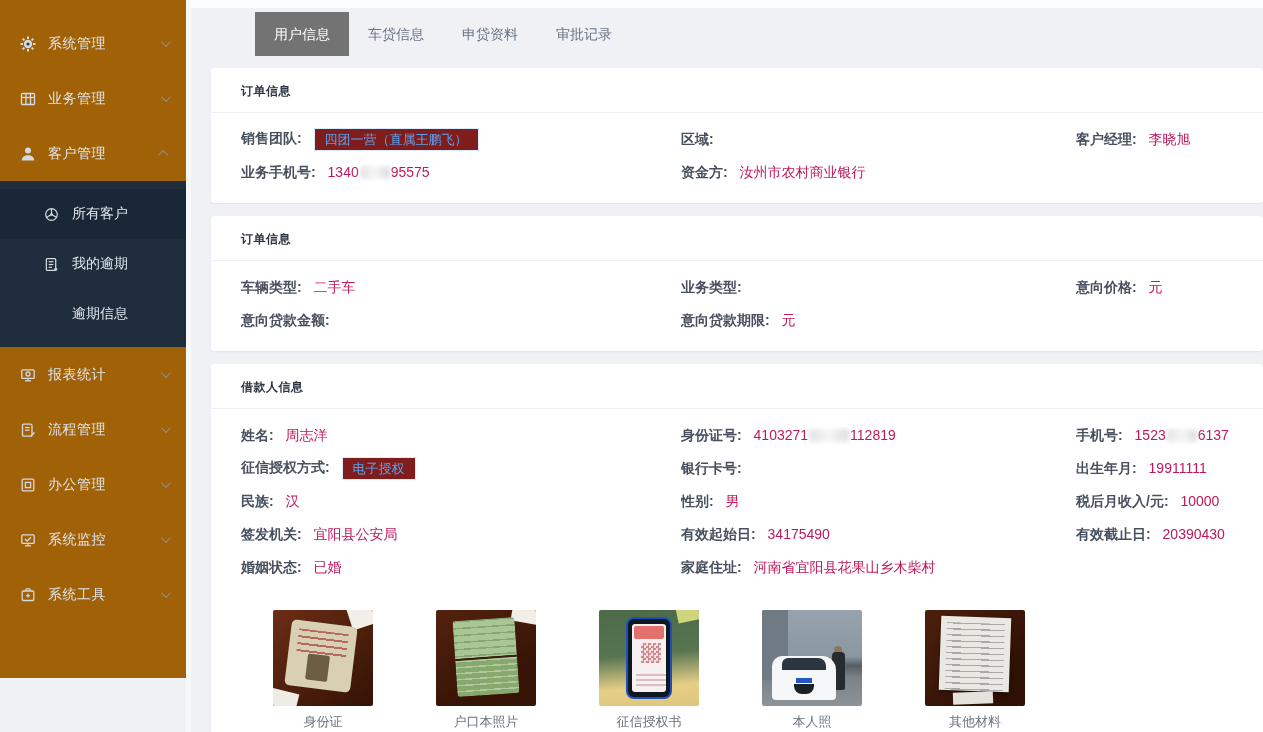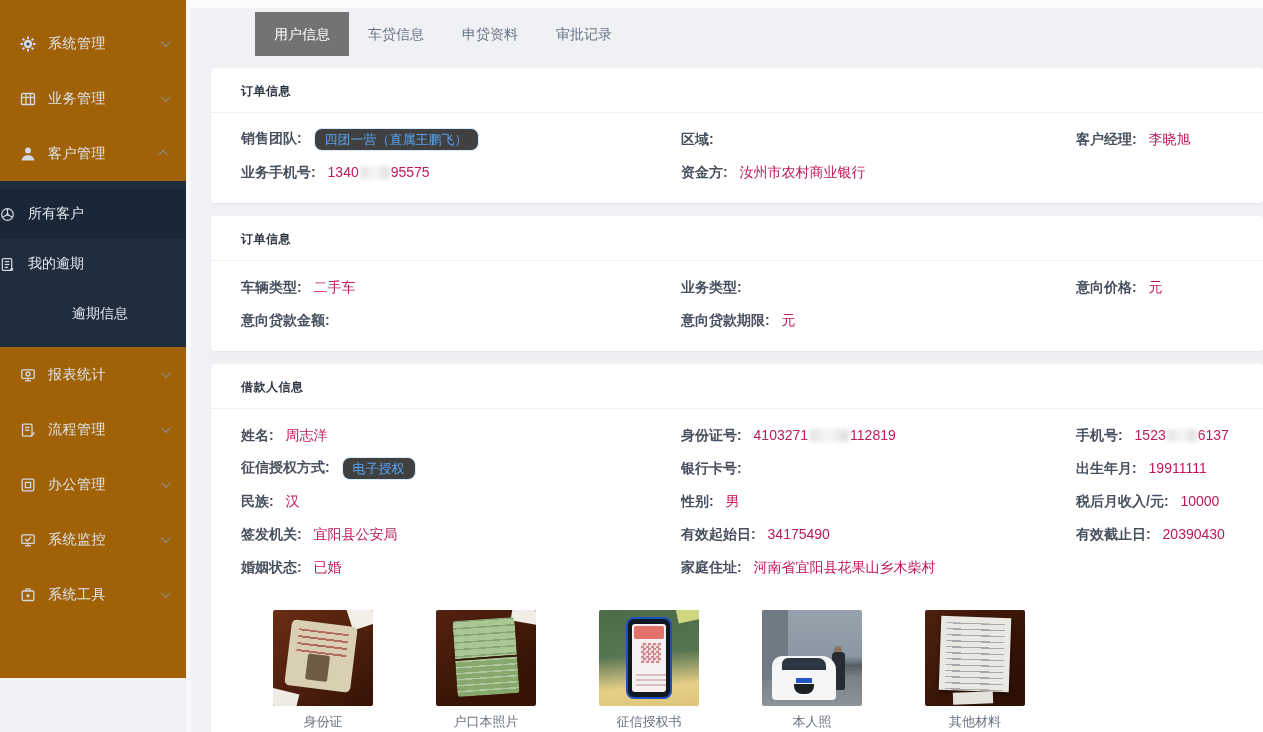--- a/index.html
+++ b/index.html
@@ -8,21 +8,21 @@
 
   
   .sidebar { width:186px; height:678px; background:#a16207; flex:0 0 auto; padding-top:16px; }
   .s-item { height:55px; display:flex; align-items:center; padding:0 18px 0 20px; color:#dfe4ec; cursor:pointer; position:relative; }
   .s-item .s-icon { width:16px; height:16px; margin-right:12px; display:inline-flex; align-items:center; justify-content:center; flex:0 0 auto; }
   .s-item .s-label { flex:1 1 auto; font-size:14px; letter-spacing:.5px; }
   .chev { width:7px; height:7px; border-right:1.5px solid #8494a6; border-bottom:1.5px solid #8494a6; flex:0 0 auto; }
   .chev.down { transform:rotate(45deg) translateY(-2px); }
   .chev.up { transform:rotate(-135deg) translateY(-2px); }
   .submenu { background:#1f2d3d; padding:8px 0; }
-  .sub-item { height:50px; display:flex; align-items:center; color:#e2e7ee; cursor:pointer; }
+  .sub-item { height:50px; display:flex; align-items:center; padding-left:44px; color:#e2e7ee; cursor:pointer; }
   .sub-item.active { background:#1a2736; }
   .sub-item .s-icon { width:15px; height:15px; margin-right:13px; display:inline-flex; align-items:center; justify-content:center; }
   .sub-item.no-icon { padding-left:72px; }
   svg.ic { stroke:#d3dae3; stroke-width:1.3; fill:none; }
 
   
   .side-strip { width:5px; height:732px; background:#f6f8fa; flex:0 0 auto; }
 
   
   .content { flex:1 1 auto; background:#eff1f5; position:relative; }
@@ -37,21 +37,21 @@
   .card3 { margin-top:13px; height:420px; }
   .card-head { padding:15px 30px 12px; border-bottom:1px solid #edf0f4; }
   .card-head h3 { font-size:12px; font-weight:bold; color:#2c3542; letter-spacing:.5px; }
   .card-body { padding:10px 30px 14px; }
   .frow { display:grid; grid-template-columns:440px 395px 1fr; height:33px; align-items:center; }
   .cell { white-space:nowrap; overflow:hidden; }
   .lbl { font-weight:bold; color:#47505e; margin-right:8px; }
   .val { color:#be185d; }
   .blurred { display:inline-block; width:30px; height:13px; margin:0 1px; vertical-align:-2px; background:linear-gradient(90deg,#e3e3e3,#f6f6f6,#dedede); border-radius:3px; filter:blur(2px); }
   .blurred.wide { width:40px; }
-  .tag { display:inline-block; background:#404040; color:#57a3f3; border:1px solid #d9ecfd; border-radius:8px; font-size:13px; padding:3px 10px; line-height:1.2; vertical-align:middle; }
+  .tag { display:inline-block; background:#7f1d1d; color:#57a3f3; border:1px solid #d9ecfd; border-radius:1px; font-size:13px; padding:3px 10px; line-height:1.2; vertical-align:middle; }
 
   
   .photo-row { display:flex; gap:63px; margin:26px 0 0 32px; }
   .photo-item { width:100px; flex:0 0 auto; }
   .ph { width:100px; height:96px; position:relative; overflow:hidden; border-radius:2px; cursor:pointer; }
   .caption { margin-top:7px; text-align:center; font-size:13px; color:#69727f; }
 
   .ph1 { background:linear-gradient(140deg,#6b2d15 0%,#4a1d0b 60%,#351206 100%); }
   .ph1 .idcard { position:absolute; left:15px; top:13px; width:66px; height:66px; background:#d9d0b4; border-radius:5px; transform:rotate(7deg); }
   .ph1 .portrait { position:absolute; left:20px; bottom:8px; width:22px; height:26px; background:#6e5d45; border-radius:2px; }

